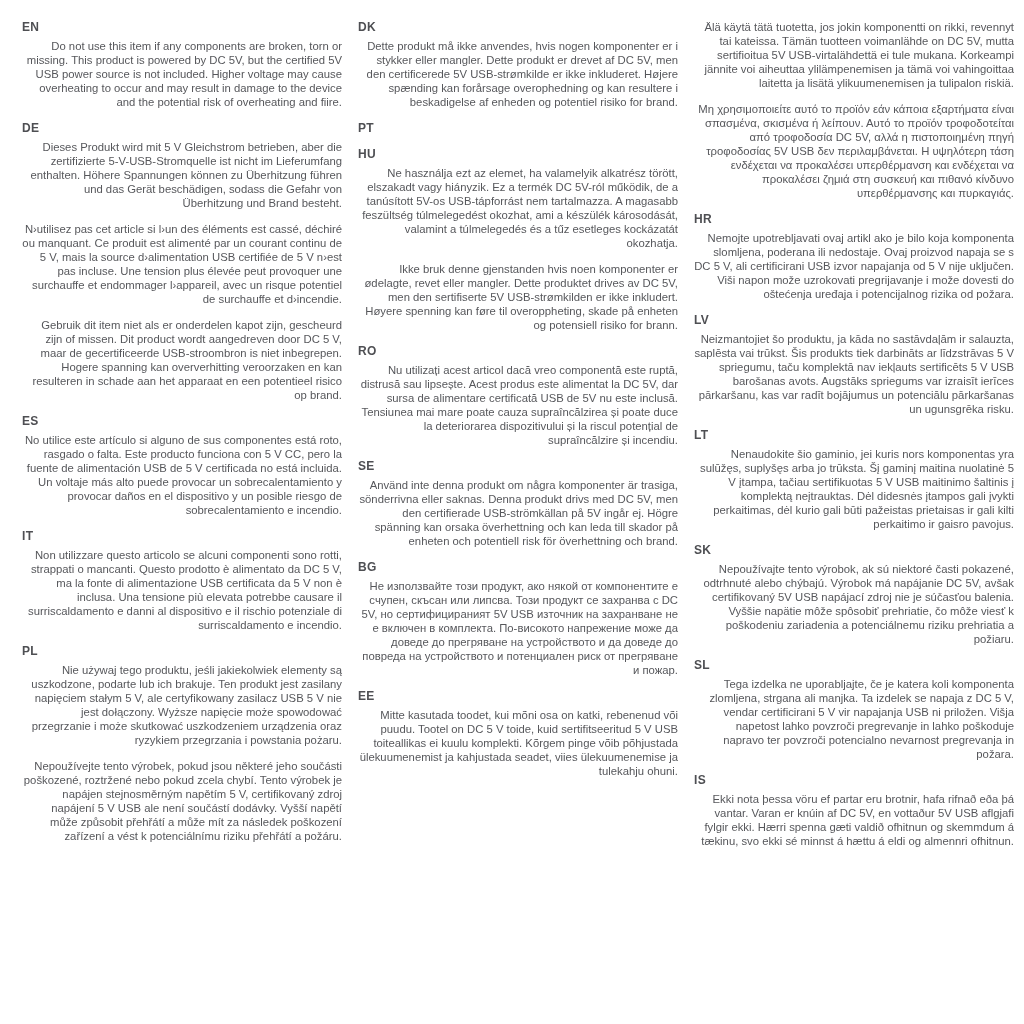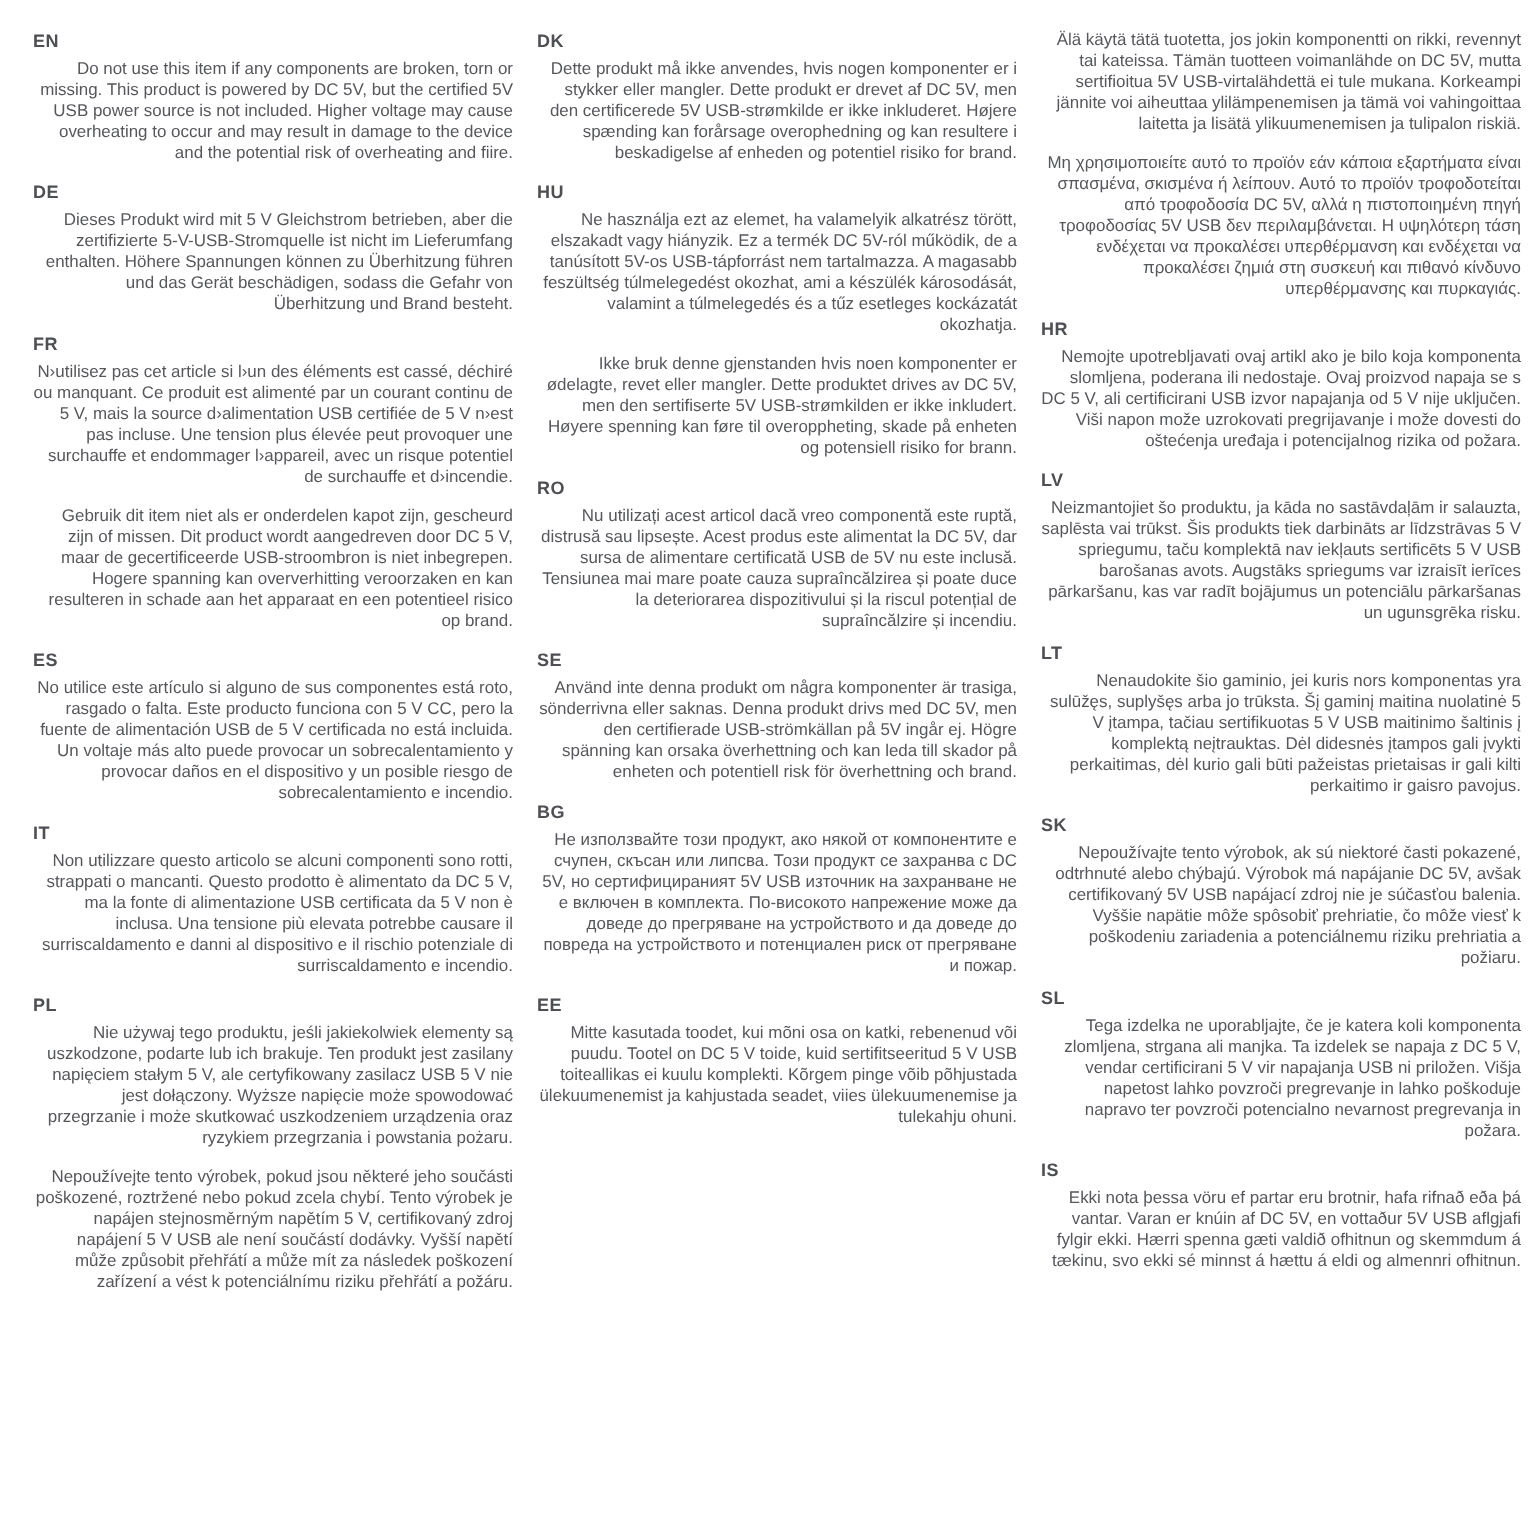--- a/index.html
+++ b/index.html
@@ -49,21 +49,20 @@
   <div class="col">
     <section class="lang-block">
       <h3 class="lang-code">EN</h3>
       <p class="lang-text">Do not use this item if any components are broken, torn or missing. This product is powered by DC 5V, but the certified 5V USB power source is not included. Higher voltage may cause overheating to occur and may result in damage to the device and the potential risk of overheating and fiire.</p>
     </section>
     <section class="lang-block">
       <h3 class="lang-code">DE</h3>
       <p class="lang-text">Dieses Produkt wird mit 5 V Gleichstrom betrieben, aber die zertifizierte 5-V-USB-Stromquelle ist nicht im Lieferumfang enthalten. Höhere Spannungen können zu Überhitzung führen und das Gerät beschädigen, sodass die Gefahr von Überhitzung und Brand besteht.</p>
     </section>
     <section class="lang-block">
-      <h3 class="lang-code">FR</h3>
       <p class="lang-text">N›utilisez pas cet article si l›un des éléments est cassé, déchiré ou manquant. Ce produit est alimenté par un courant continu de 5 V, mais la source d›alimentation USB certifiée de 5 V n›est pas incluse. Une tension plus élevée peut provoquer une surchauffe et endommager l›appareil, avec un risque potentiel de surchauffe et d›incendie.</p>
     </section>
     <section class="lang-block">
       <p class="lang-text">Gebruik dit item niet als er onderdelen kapot zijn, gescheurd zijn of missen. Dit product wordt aangedreven door DC 5 V, maar de gecertificeerde USB-stroombron is niet inbegrepen. Hogere spanning kan oververhitting veroorzaken en kan resulteren in schade aan het apparaat en een potentieel risico op brand.</p>
     </section>
     <section class="lang-block">
       <h3 class="lang-code">ES</h3>
       <p class="lang-text">No utilice este artículo si alguno de sus componentes está roto, rasgado o falta. Este producto funciona con 5 V CC, pero la fuente de alimentación USB de 5 V certificada no está incluida. Un voltaje más alto puede provocar un sobrecalentamiento y provocar daños en el dispositivo y un posible riesgo de sobrecalentamiento e incendio.</p>
     </section>
     <section class="lang-block">
@@ -78,20 +77,21 @@
       <p class="lang-text">Nepoužívejte tento výrobek, pokud jsou některé jeho součásti poškozené, roztržené nebo pokud zcela chybí. Tento výrobek je napájen stejnosměrným napětím 5 V, certifikovaný zdroj napájení 5 V USB ale není součástí dodávky. Vyšší napětí může způsobit přehřátí a může mít za následek poškození zařízení a vést k potenciálnímu riziku přehřátí a požáru.</p>
     </section>
   </div>
 
   <div class="col">
     <section class="lang-block">
       <h3 class="lang-code">DK</h3>
       <p class="lang-text">Dette produkt må ikke anvendes, hvis nogen komponenter er i stykker eller mangler. Dette produkt er drevet af DC 5V, men den certificerede 5V USB-strømkilde er ikke inkluderet. Højere spænding kan forårsage overophedning og kan resultere i beskadigelse af enheden og potentiel risiko for brand.</p>
     </section>
     <section class="lang-block">
+      <h3 class="lang-code">PT</h3>
     </section>
     <section class="lang-block">
       <h3 class="lang-code">HU</h3>
       <p class="lang-text">Ne használja ezt az elemet, ha valamelyik alkatrész törött, elszakadt vagy hiányzik. Ez a termék DC 5V-ról működik, de a tanúsított 5V-os USB-tápforrást nem tartalmazza. A magasabb feszültség túlmelegedést okozhat, ami a készülék károsodását, valamint a túlmelegedés és a tűz esetleges kockázatát okozhatja.</p>
     </section>
     <section class="lang-block">
       <p class="lang-text">Ikke bruk denne gjenstanden hvis noen komponenter er ødelagte, revet eller mangler. Dette produktet drives av DC 5V, men den sertifiserte 5V USB-strømkilden er ikke inkludert. Høyere spenning kan føre til overoppheting, skade på enheten og potensiell risiko for brann.</p>
     </section>
     <section class="lang-block">
       <h3 class="lang-code">RO</h3>

